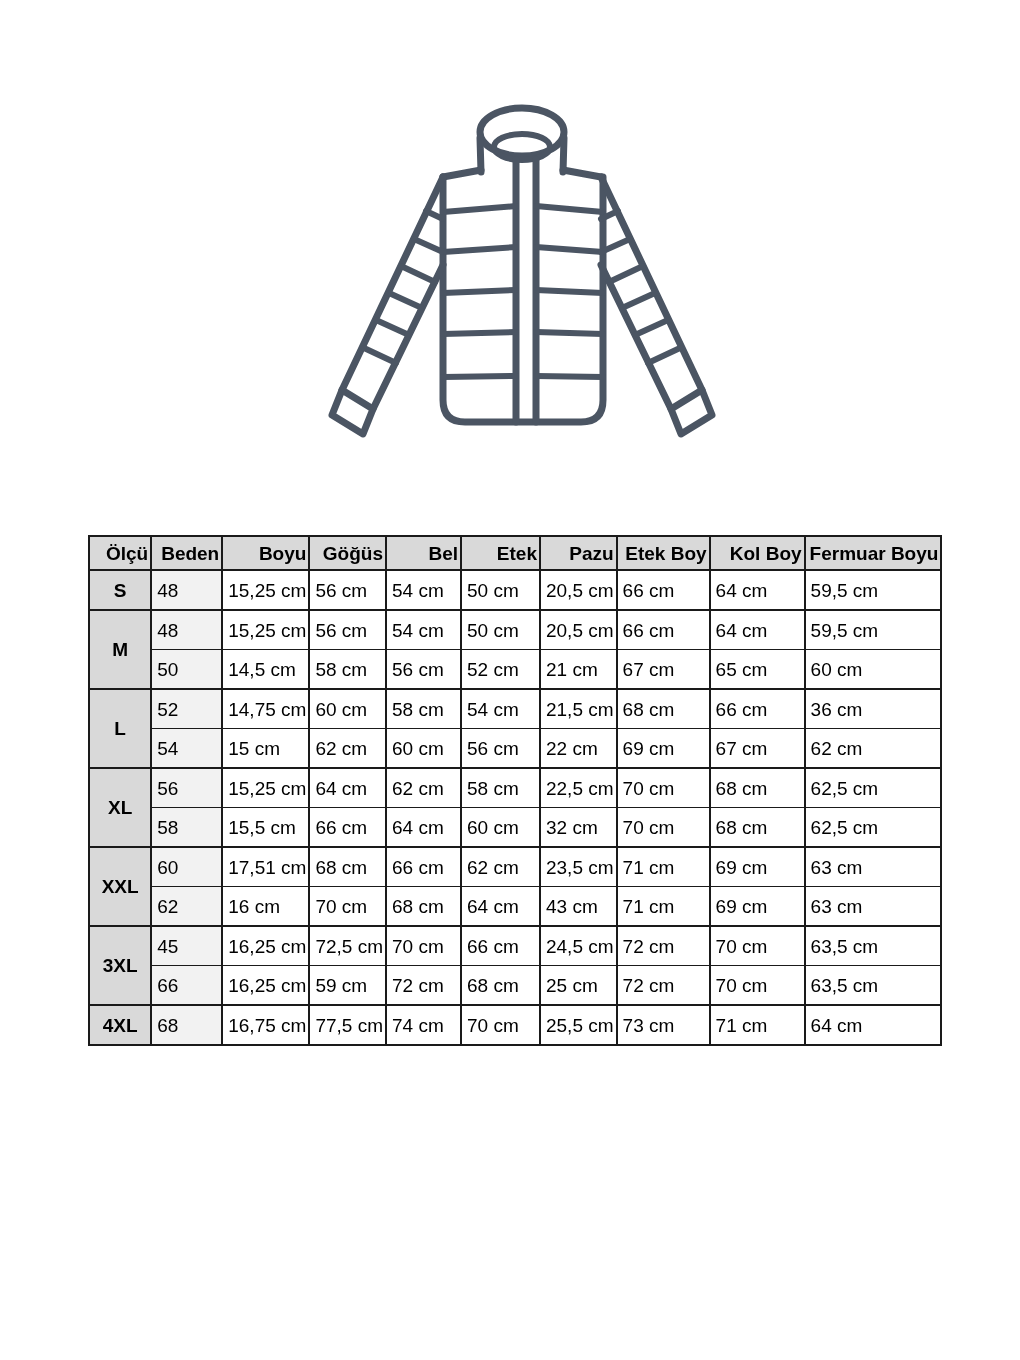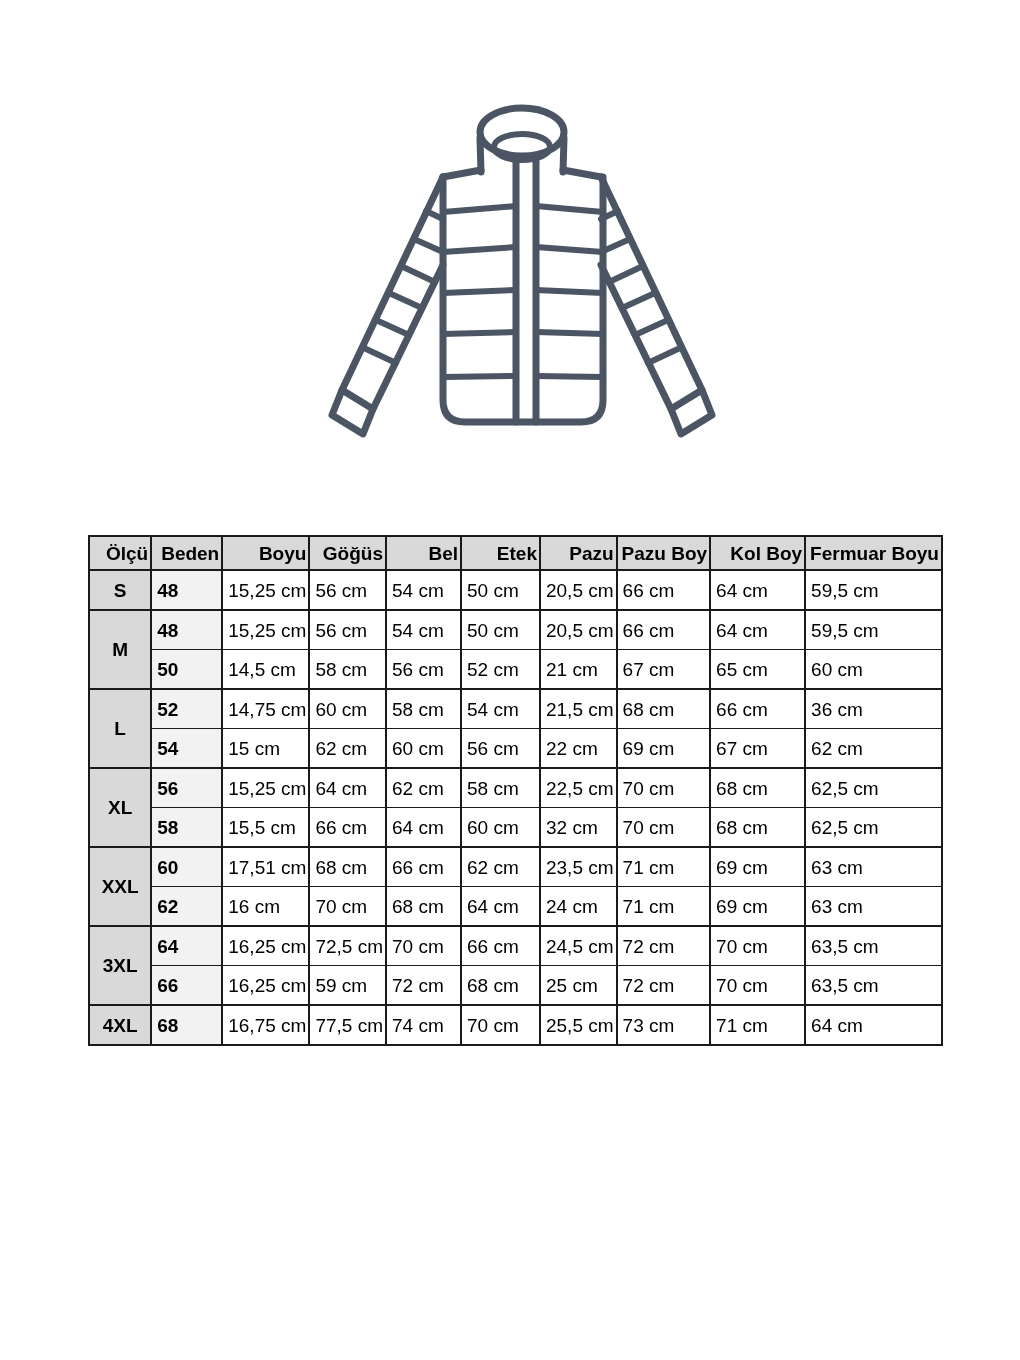--- a/index.html
+++ b/index.html
@@ -66,21 +66,21 @@
     border-top-width:2px;
   }
   .size-table td.size-cell{
     background:var(--size-bg);
     font-weight:bold;
     text-align:center;
     padding:0;
   }
   .size-table td.beden-cell{
     background:var(--beden-bg);
-    font-weight:bold;
+    font-weight:normal;
   }
 </style>
 </head>
 <body>
 
 <div class="screen">
 
   <div class="jacket-figure">
     <svg viewBox="0 0 1020 520" xmlns="http://www.w3.org/2000/svg">
       <g id="jacket-outline" fill="none" stroke="#4b5563" stroke-width="7" stroke-linecap="round" stroke-linejoin="round">
@@ -153,21 +153,21 @@
     </colgroup>
     <thead>
       <tr>
           <th class="c-first">Ölçü</th>
           <th>Beden</th>
           <th>Boyu</th>
           <th>Göğüs</th>
           <th>Bel</th>
           <th>Etek</th>
           <th>Pazu</th>
-          <th>Pazu Boy</th>
+          <th>Etek Boy</th>
           <th>Kol Boy</th>
           <th>Fermuar Boyu</th>
         </tr>
     </thead>
     <tbody>
         <tr class="group-start">
           <td class="size-cell" rowspan="1">S</td>
           <td class="beden-cell">48</td>
           <td class="data-cell">15,25 cm</td>
           <td class="data-cell">56 cm</td>
@@ -258,28 +258,28 @@
           <td class="data-cell">71 cm</td>
           <td class="data-cell">69 cm</td>
           <td class="data-cell">63 cm</td>
         </tr>
         <tr class="group-inner">
           <td class="beden-cell">62</td>
           <td class="data-cell">16 cm</td>
           <td class="data-cell">70 cm</td>
           <td class="data-cell">68 cm</td>
           <td class="data-cell">64 cm</td>
-          <td class="data-cell">24 cm</td>
+          <td class="data-cell">43 cm</td>
           <td class="data-cell">71 cm</td>
           <td class="data-cell">69 cm</td>
           <td class="data-cell">63 cm</td>
         </tr>
         <tr class="group-start">
           <td class="size-cell" rowspan="2">3XL</td>
-          <td class="beden-cell">64</td>
+          <td class="beden-cell">45</td>
           <td class="data-cell">16,25 cm</td>
           <td class="data-cell">72,5 cm</td>
           <td class="data-cell">70 cm</td>
           <td class="data-cell">66 cm</td>
           <td class="data-cell">24,5 cm</td>
           <td class="data-cell">72 cm</td>
           <td class="data-cell">70 cm</td>
           <td class="data-cell">63,5 cm</td>
         </tr>
         <tr class="group-inner">

